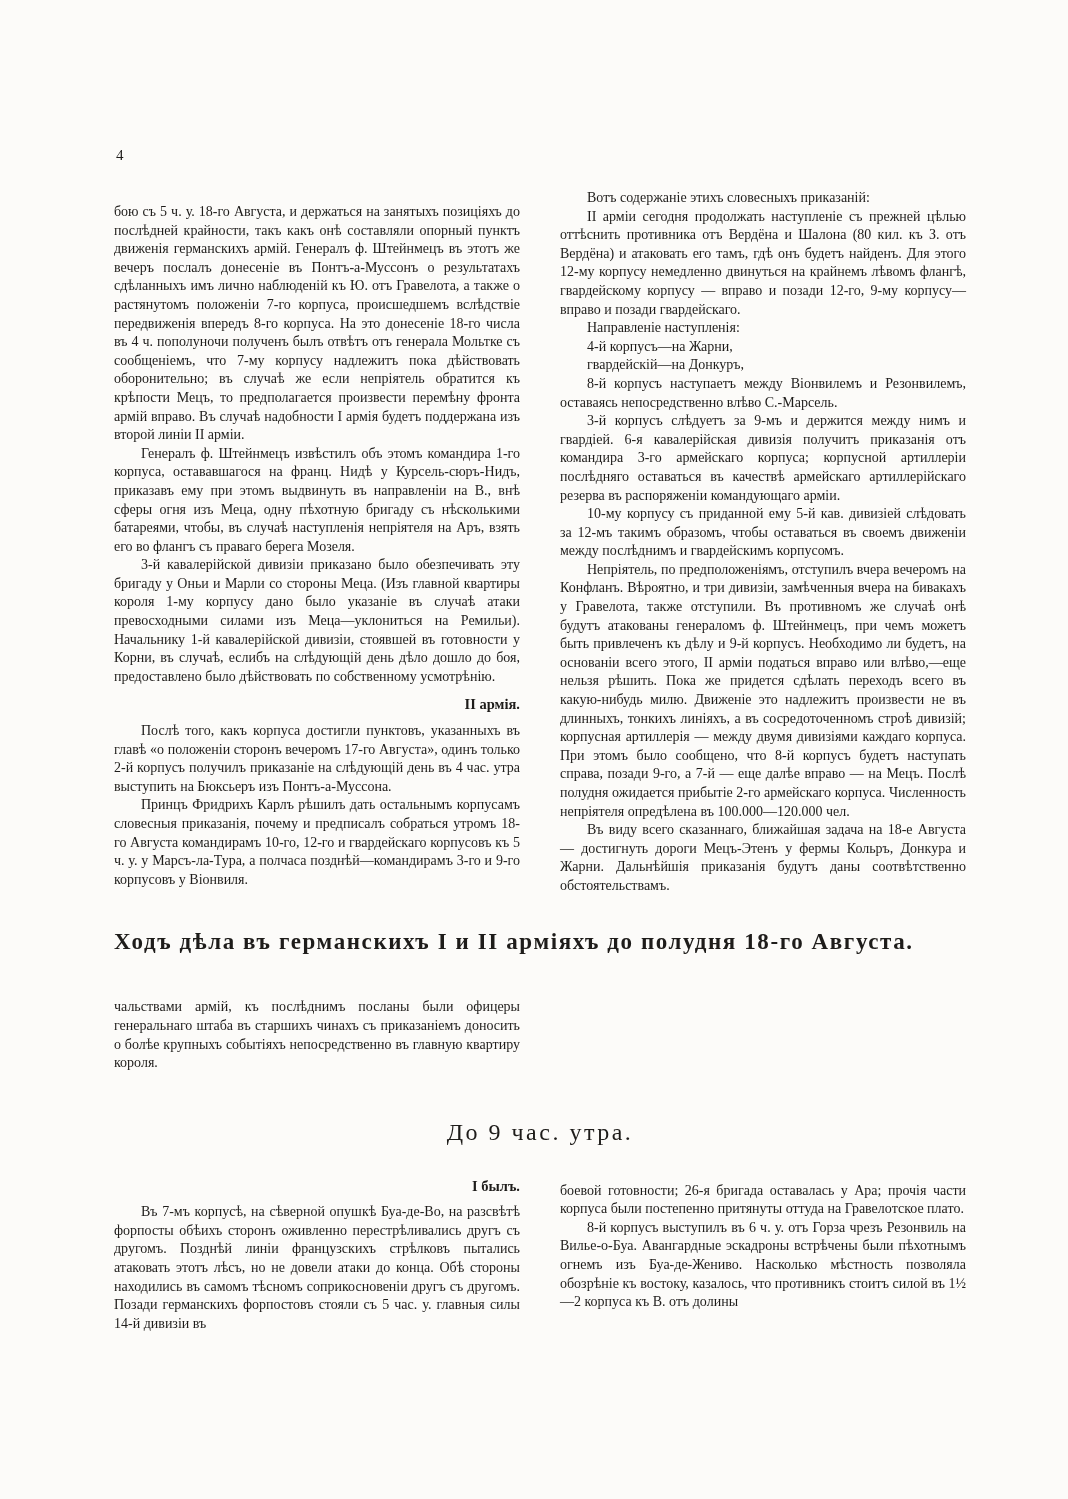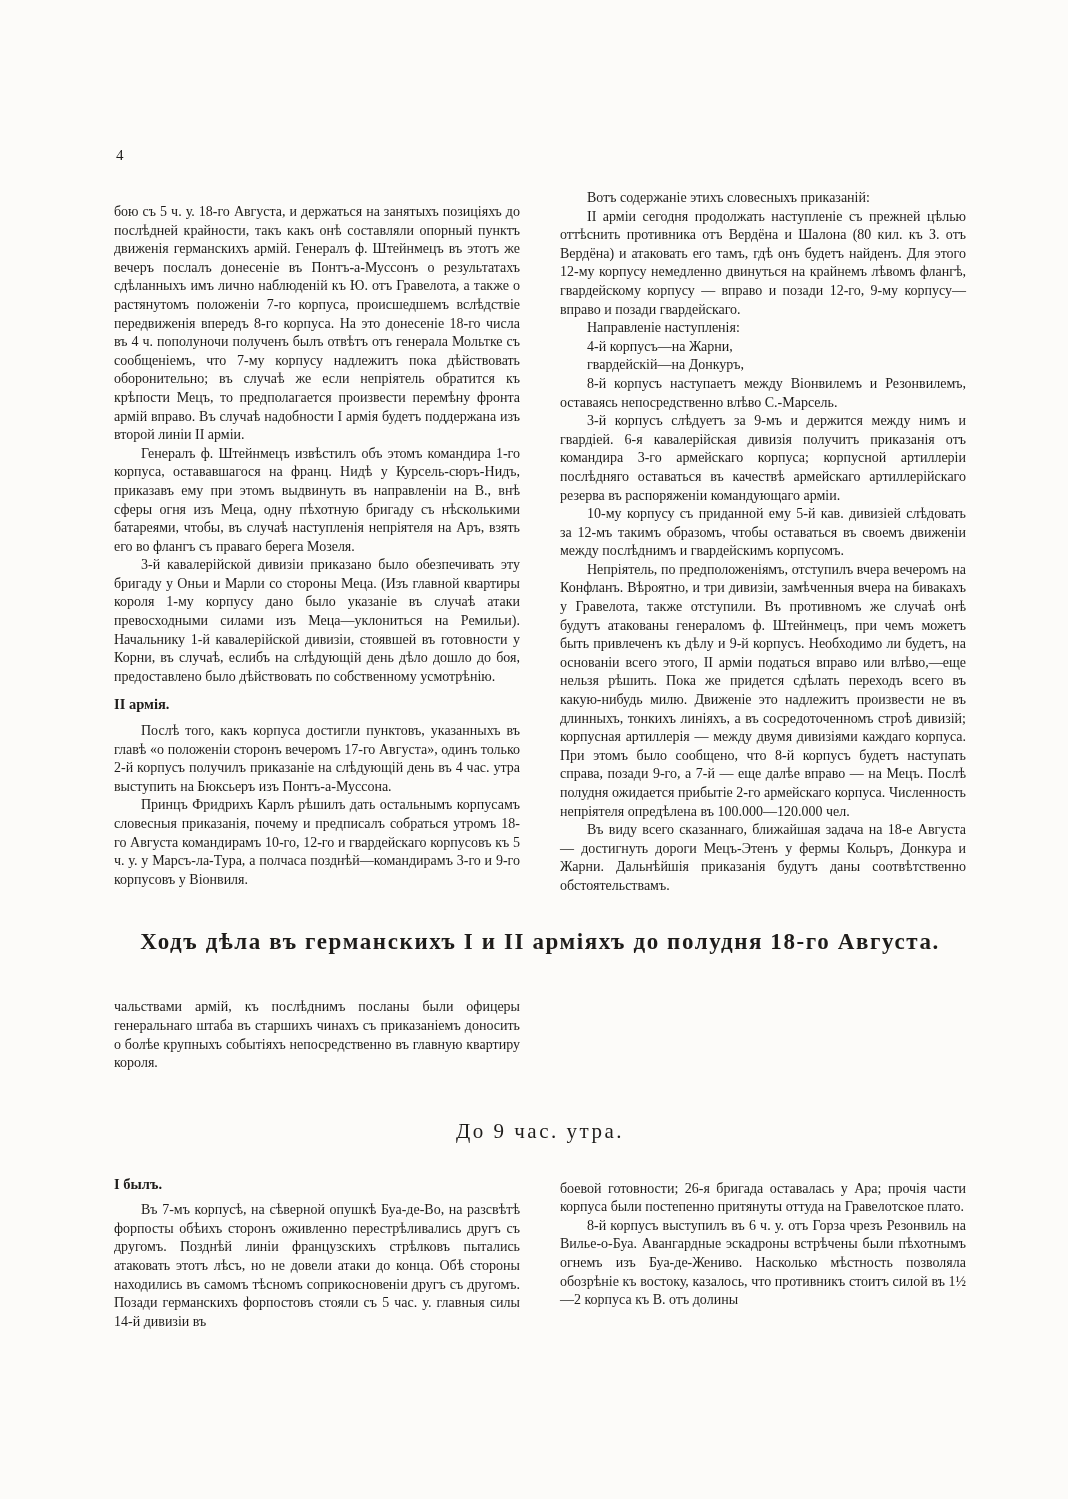--- a/index.html
+++ b/index.html
@@ -18,37 +18,37 @@
   .page-number {
     font-size: 15px;
     line-height: 1;
     margin: 0 0 26px 2px;
   }
   .two-col { display: flex; gap: 40px; }
   .col { width: 406px; flex: 0 0 406px; text-align: justify; font-size: 14px; line-height: 18.6px; }
   .col p { margin: 0; text-indent: 27px; }
   .col p.cont { text-indent: 0; margin-top: 14px; }
   .col-heading {
-    text-align: left;
+    text-align: right;
     font-weight: bold;
     font-size: 14.5px;
     margin: 9px 0 8px 0 !important;
     text-indent: 0 !important;
   }
   .main-heading {
-    text-align: center;
+    text-align: left;
     font-weight: bold;
     font-size: 23px;
     letter-spacing: 1.6px;
     margin: 32px 0 28px 0;
     line-height: 1.25;
   }
   .time-heading {
     text-align: center;
-    font-size: 21px;
+    font-size: 24px;
     letter-spacing: 2.5px;
     margin: 46px 0 22px 0;
     font-weight: normal;
   }
   .intro .col p { text-indent: 27px; }
   .intro .col p.cont { text-indent: 0; }
 </style>
 </head>
 <body>
 

